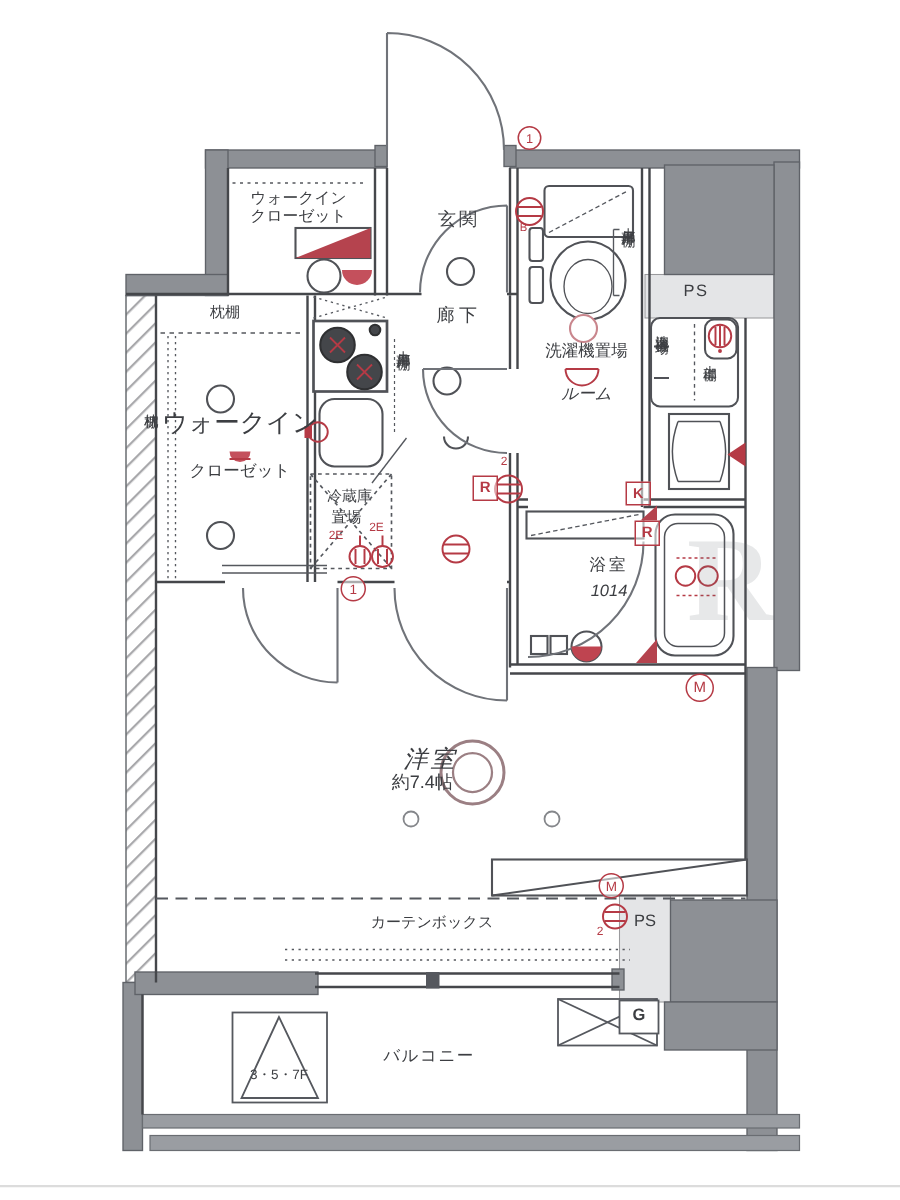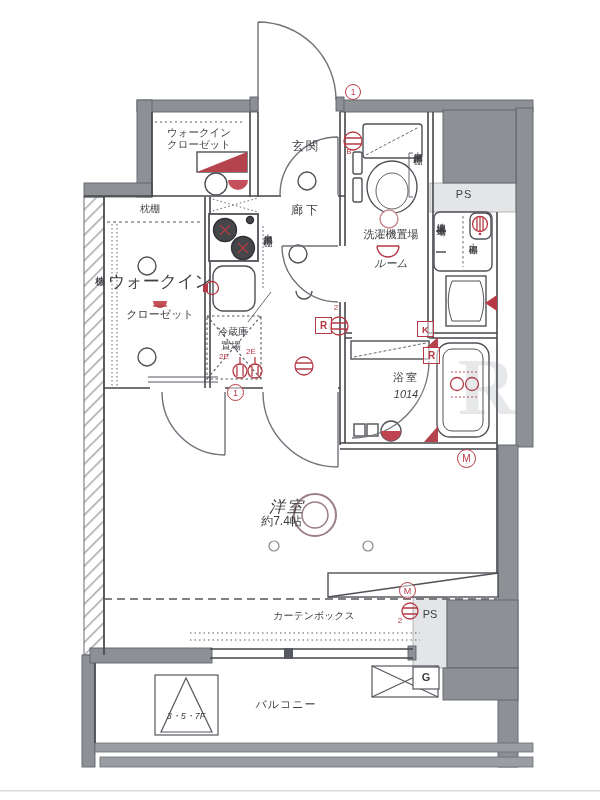--- a/index.html
+++ b/index.html
@@ -217,22 +217,22 @@
 <div class="lbl" style="left:286px;top:698px;font-size:11px;letter-spacing:1px;">バルコニー</div>
 
 <div class="lbl" style="left:150px;top:203px;font-size:10px;">枕棚</div>
 <div class="lbl v" style="left:94px;top:268px;font-size:9.5px;">枕棚</div>
 <div class="lbl v" style="left:262px;top:226px;font-size:9.5px;">上部吊戸棚</div>
 <div class="lbl v" style="left:412px;top:144px;font-size:9.5px;">上部吊戸棚</div>
 <div class="lbl" style="left:233px;top:326px;font-size:10px;">冷蔵庫</div>
 <div class="lbl" style="left:231px;top:340px;font-size:10px;">置場</div>
 <div class="lbl v" style="left:436px;top:216px;font-size:9px;">洗濯機置場</div>
 <div class="lbl v" style="left:468px;top:236px;font-size:9px;">上部棚</div>
-<div class="lbl" style="left:288px;top:610px;font-size:10px;margin-left:26px;">カーテンボックス</div>
-<div class="lbl" style="left:186px;top:711px;font-size:9px;font-style:italic;">3・5・7F</div>
+<div class="lbl" style="left:288px;top:610px;font-size:10px;">カーテンボックス</div>
+<div class="lbl" style="left:186px;top:711px;font-size:9px;">3・5・7F</div>
 
 <div class="lbl" style="left:464px;top:188px;font-size:11px;letter-spacing:1px;">PS</div>
 <div class="lbl" style="left:430px;top:608px;font-size:11px;">PS</div>
 <div class="lbl" style="left:426px;top:671px;font-size:11px;font-weight:bold;">G</div>
 
 <div class="boxed" style="left:417px;top:321px;width:15px;height:14px;font-size:9.5px;">K</div>
 <div class="boxed" style="left:315px;top:317px;width:15px;height:15px;font-size:10px;">R</div>
 <div class="boxed" style="left:423px;top:347px;width:15px;height:15px;font-size:10px;">R</div>
 <div class="circled" style="left:457px;top:449px;width:17px;height:17px;font-size:10px;">M</div>
 <div class="circled" style="left:399px;top:582px;width:15px;height:15px;font-size:9px;">M</div>

